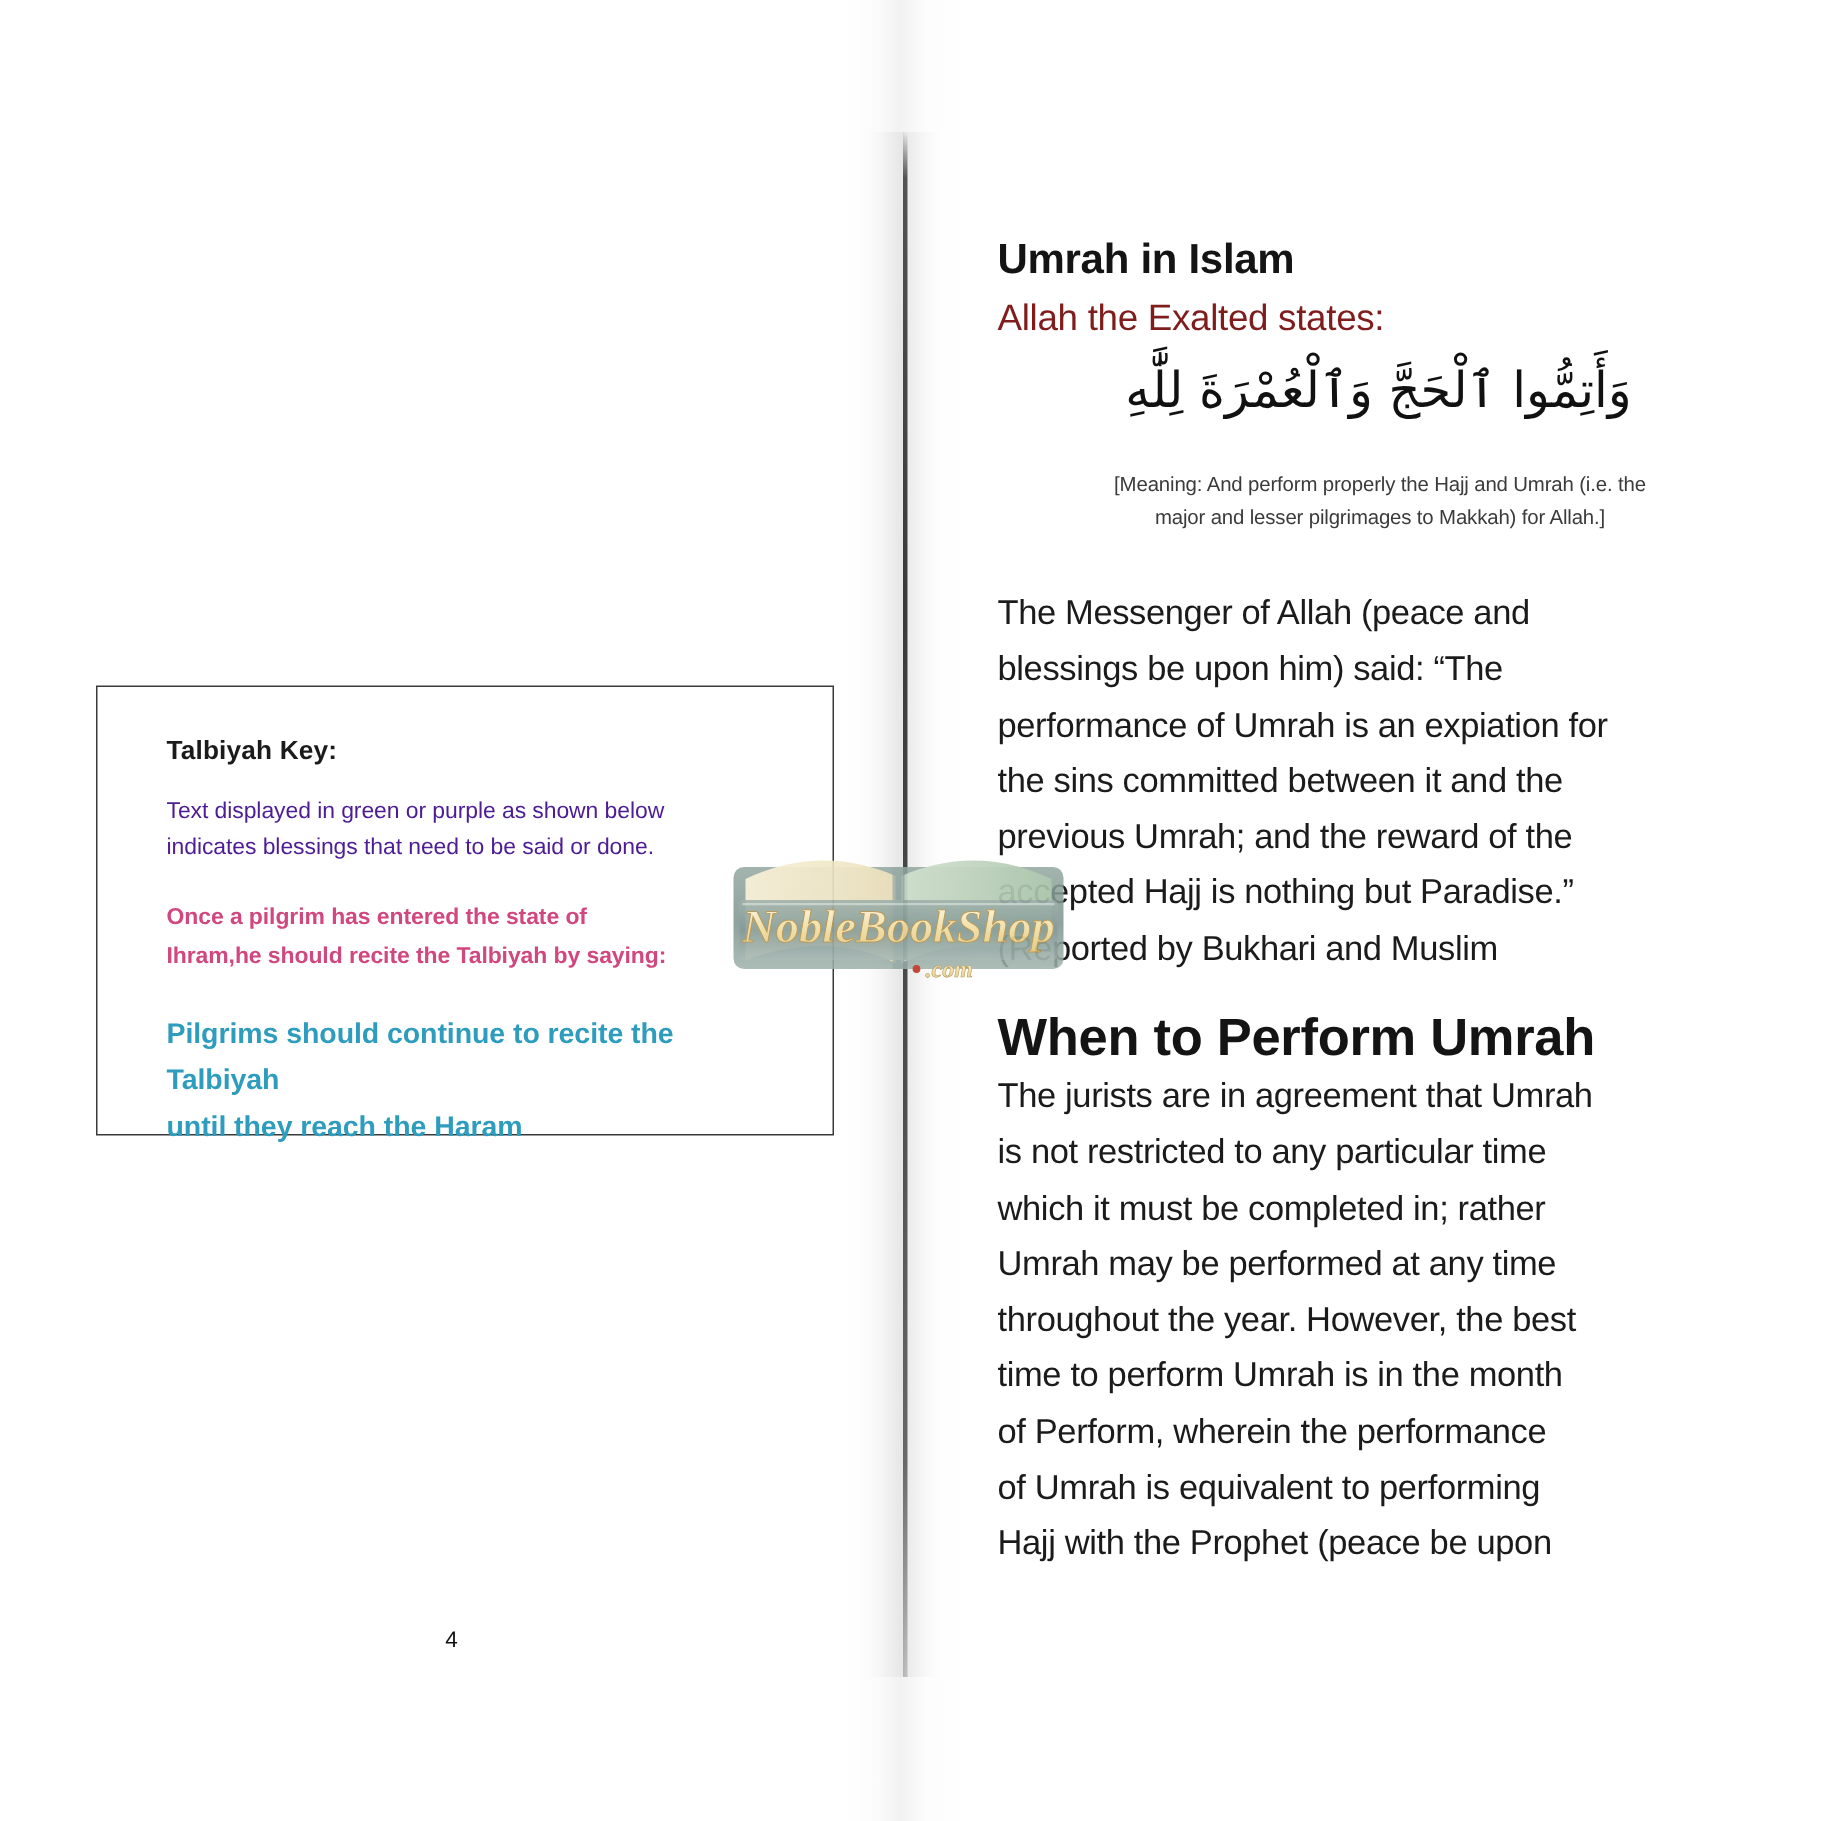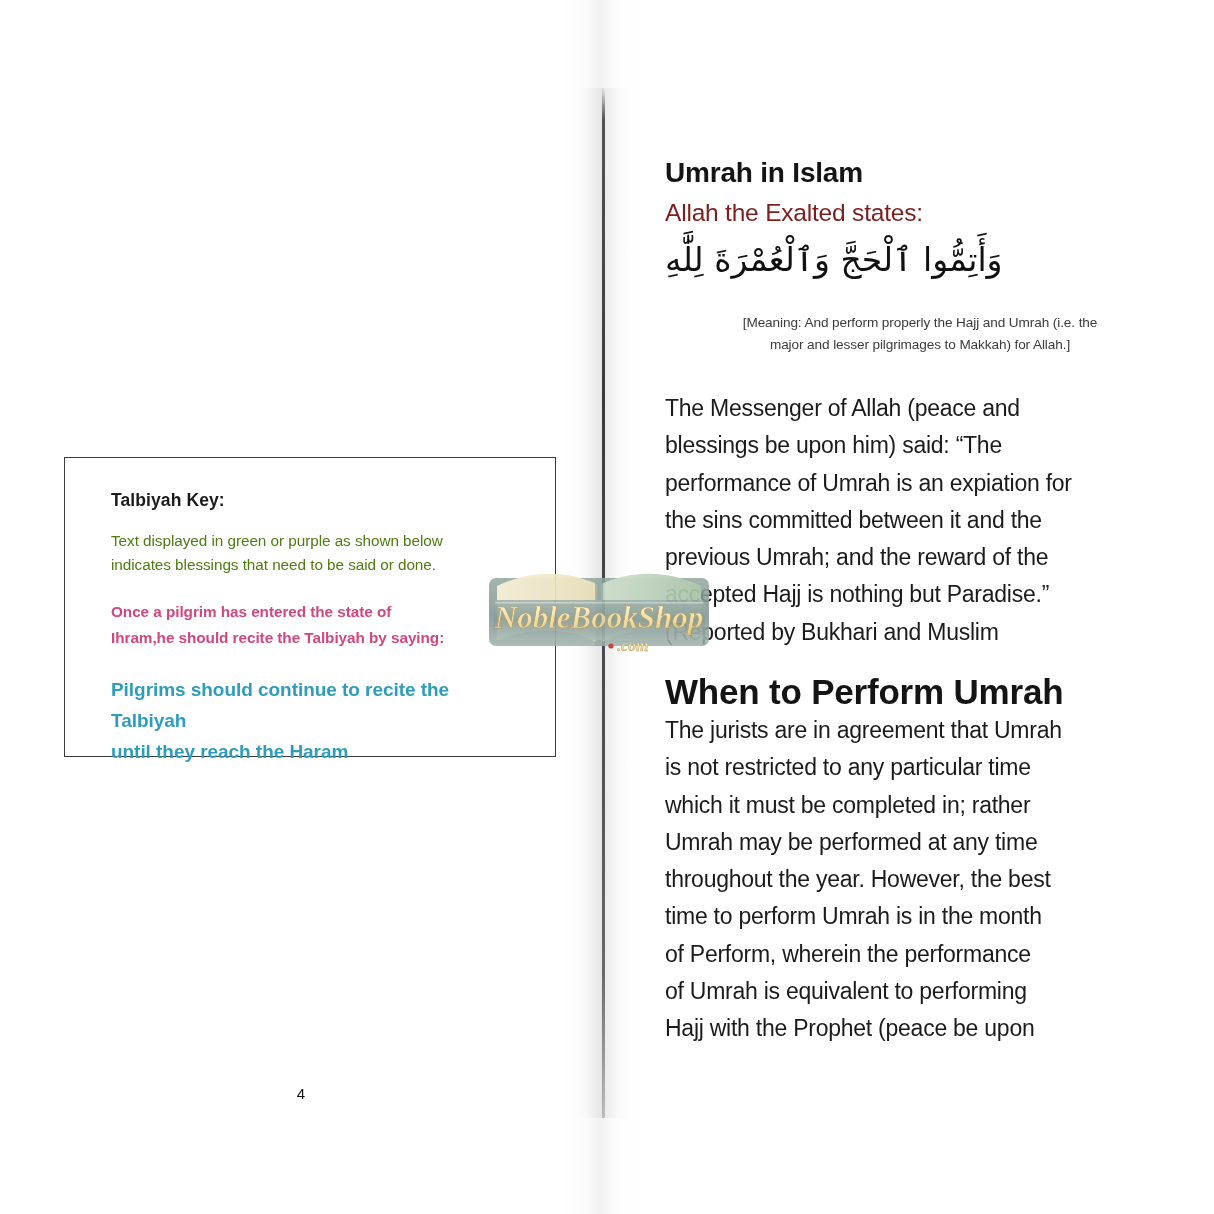--- a/index.html
+++ b/index.html
@@ -97,21 +97,21 @@
   .guidance-title {
     font-size: 17.5px;
     font-weight: 700;
     letter-spacing: 0.1px;
     color: #1b1b1b;
     margin: 0 0 18px 0;
   }
   .guidance-desc {
     font-size: 15.3px;
     line-height: 1.58;
-    color: #4d7c0f;
+    color: #4c1d95;
     margin: 16px 0 22px 0;
     letter-spacing: -0.05px;
   }
   .guidance-pink {
     font-size: 15.3px;
     line-height: 1.65;
     color: #d1477f;
     font-weight: 600;
     margin: 0 0 24px 0;
     text-align: justify;
@@ -165,21 +165,21 @@
     margin: 0;
     position: absolute;
     top: 199px;
     left: 0;
   }
   .arabic {
     position: absolute;
     top: 235px;
     left: 0;
     width: 508px;
-    text-align: left;
+    text-align: center;
     direction: rtl;
     font-family: "DejaVu Sans", "Liberation Sans", sans-serif;
     font-size: 33px;
     line-height: 1.5;
     color: #111;
   }
   .meaning {
     position: absolute;
     top: 312px;
     left: 5px;

